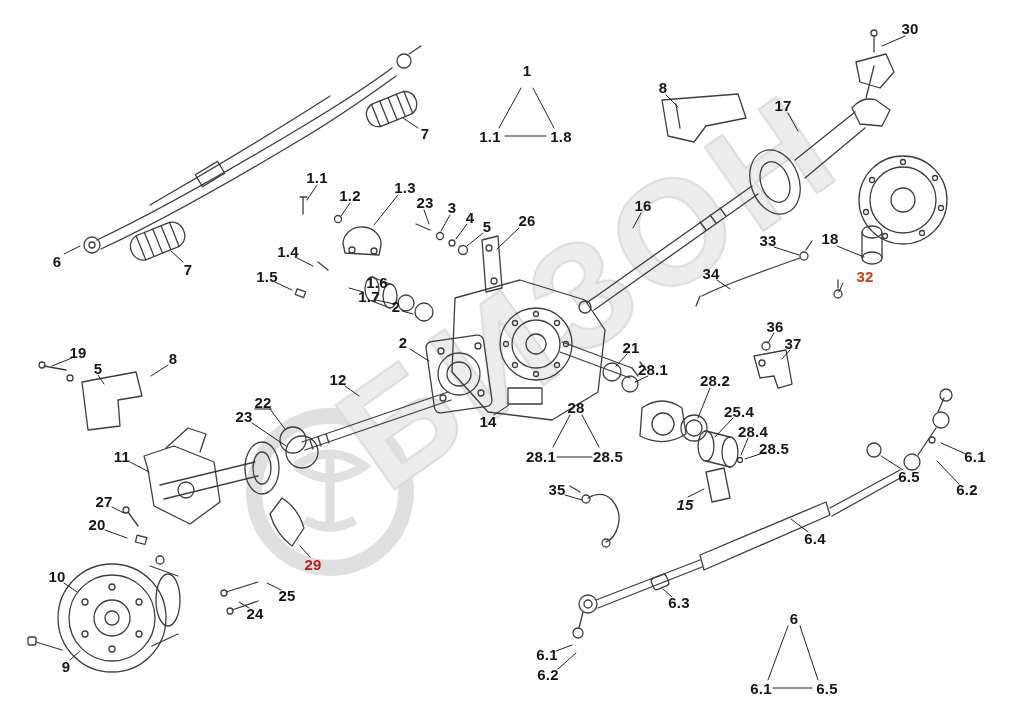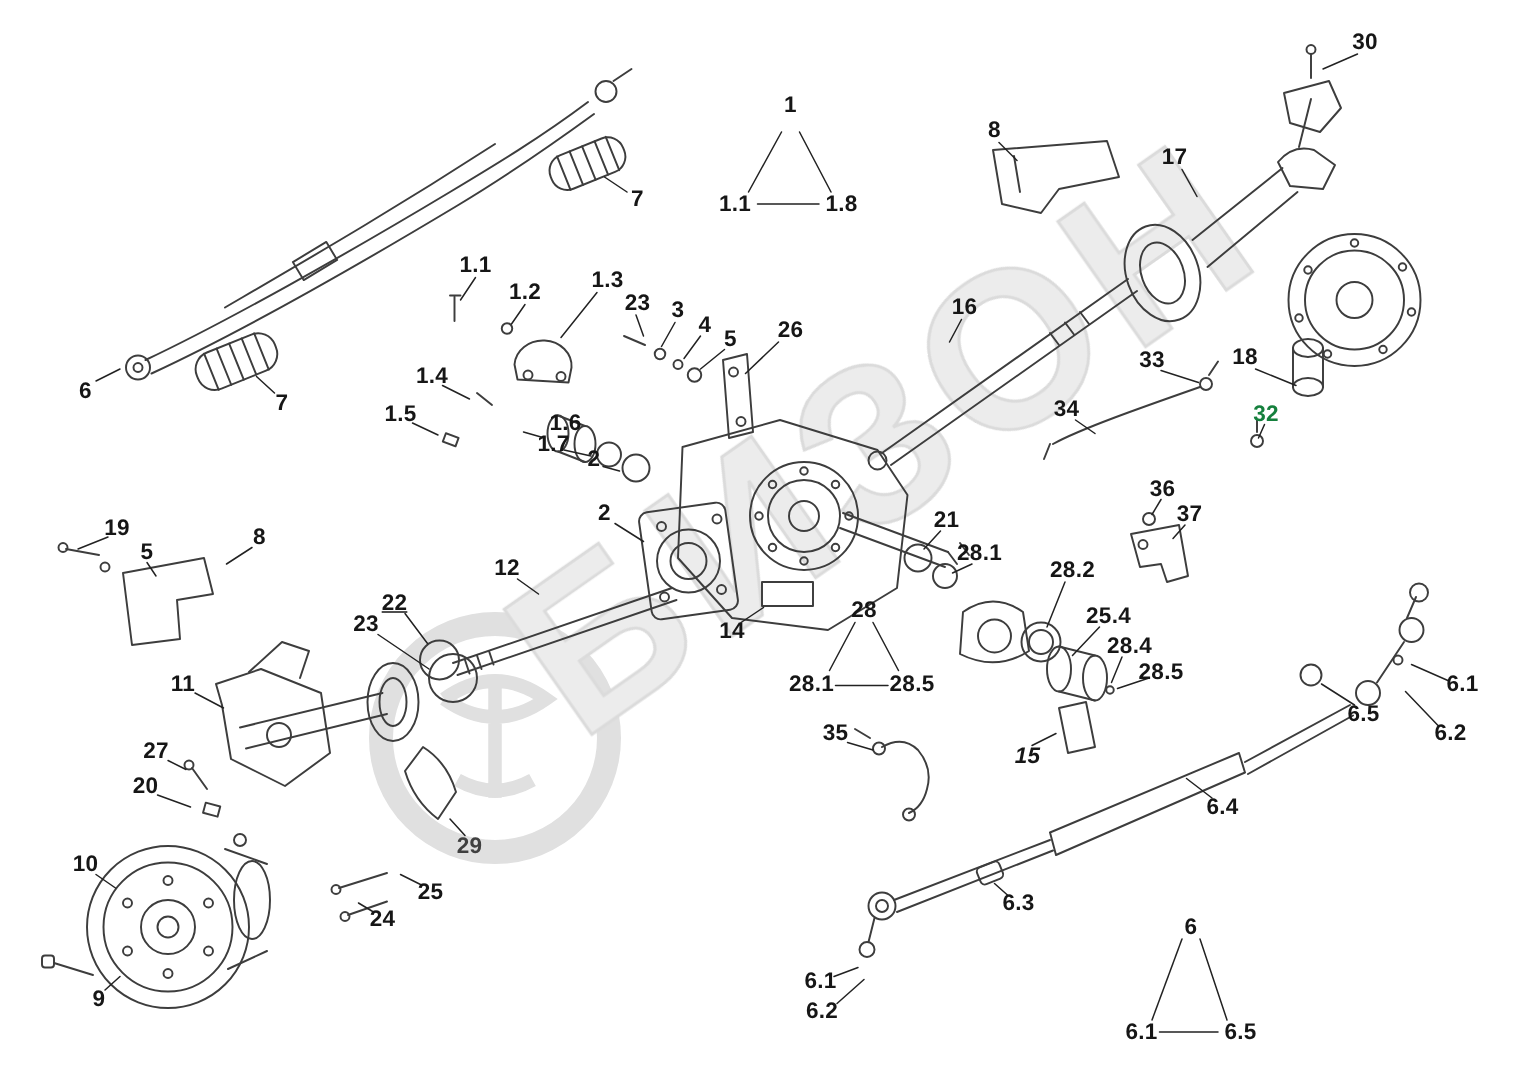--- a/index.html
+++ b/index.html
@@ -333,21 +333,21 @@
       <span class="part-label" style="left: 470px; top: 217px; color: rgb(22, 22, 22);">4</span>
       <span class="part-label" style="left: 527px; top: 220px; color: rgb(22, 22, 22);">26</span>
       <span class="part-label" style="left: 487px; top: 226px; color: rgb(22, 22, 22);">5</span>
       <span class="part-label" style="left: 830px; top: 238px; color: rgb(22, 22, 22);">18</span>
       <span class="part-label" style="left: 768px; top: 240px; color: rgb(22, 22, 22);">33</span>
       <span class="part-label" style="left: 288px; top: 251px; color: rgb(22, 22, 22);">1.4</span>
       <span class="part-label" style="left: 57px; top: 261px; color: rgb(22, 22, 22);">6</span>
       <span class="part-label" style="left: 188px; top: 269px; color: rgb(22, 22, 22);">7</span>
       <span class="part-label" style="left: 711px; top: 273px; color: rgb(22, 22, 22);">34</span>
       <span class="part-label" style="left: 267px; top: 276px; color: rgb(22, 22, 22);">1.5</span>
-      <span class="part-label" style="left: 844px; top: 276px; color: #15803d;">32</span>
+      <span class="part-label" style="left: 865px; top: 276px; color: #c2410c;">32</span>
       <span class="part-label" style="left: 341px; top: 282px; color: rgb(22, 22, 22); margin-left: 36px;">1.6</span>
       <span class="part-label" style="left: 369px; top: 296px; color: rgb(22, 22, 22);">1.7</span>
       <span class="part-label" style="left: 396px; top: 306px; color: rgb(22, 22, 22);">2</span>
       <span class="part-label" style="left: 775px; top: 326px; color: rgb(22, 22, 22);">36</span>
       <span class="part-label" style="left: 403px; top: 342px; color: rgb(22, 22, 22);">2</span>
       <span class="part-label" style="left: 793px; top: 343px; color: rgb(22, 22, 22);">37</span>
       <span class="part-label" style="left: 631px; top: 347px; color: rgb(22, 22, 22);">21</span>
       <span class="part-label" style="left: 78px; top: 352px; color: rgb(22, 22, 22);">19</span>
       <span class="part-label" style="left: 173px; top: 358px; color: rgb(22, 22, 22);">8</span>
       <span class="part-label" style="left: 98px; top: 368px; color: rgb(22, 22, 22);">5</span>
@@ -365,21 +365,21 @@
       <span class="part-label" style="left: 608px; top: 456px; color: rgb(22, 22, 22);">28.5</span>
       <span class="part-label" style="left: 122px; top: 456px; color: rgb(22, 22, 22);">11</span>
       <span class="part-label" style="left: 975px; top: 456px; color: rgb(22, 22, 22);">6.1</span>
       <span class="part-label" style="left: 909px; top: 476px; color: rgb(22, 22, 22);">6.5</span>
       <span class="part-label" style="left: 967px; top: 489px; color: rgb(22, 22, 22);">6.2</span>
       <span class="part-label" style="left: 557px; top: 489px; color: rgb(22, 22, 22);">35</span>
       <span class="part-label" style="left: 104px; top: 501px; color: rgb(22, 22, 22);">27</span>
       <span class="part-label" style="left: 685px; top: 504px; color: rgb(22, 22, 22); font-style: italic;">15</span>
       <span class="part-label" style="left: 97px; top: 524px; color: rgb(22, 22, 22);">20</span>
       <span class="part-label" style="left: 815px; top: 538px; color: rgb(22, 22, 22);">6.4</span>
-      <span class="part-label" style="left: 313px; top: 564px; color: #404040;">29</span>
+      <span class="part-label" style="left: 313px; top: 564px; color: #b91c1c;">29</span>
       <span class="part-label" style="left: 57px; top: 576px; color: rgb(22, 22, 22);">10</span>
       <span class="part-label" style="left: 287px; top: 595px; color: rgb(22, 22, 22);">25</span>
       <span class="part-label" style="left: 679px; top: 602px; color: rgb(22, 22, 22);">6.3</span>
       <span class="part-label" style="left: 255px; top: 613px; color: rgb(22, 22, 22);">24</span>
       <span class="part-label" style="left: 794px; top: 618px; color: rgb(22, 22, 22);">6</span>
       <span class="part-label" style="left: 547px; top: 654px; color: rgb(22, 22, 22);">6.1</span>
       <span class="part-label" style="left: 66px; top: 666px; color: rgb(22, 22, 22);">9</span>
       <span class="part-label" style="left: 548px; top: 674px; color: rgb(22, 22, 22);">6.2</span>
       <span class="part-label" style="left: 761px; top: 688px; color: rgb(22, 22, 22);">6.1</span>
       <span class="part-label" style="left: 827px; top: 688px; color: rgb(22, 22, 22);">6.5</span>

